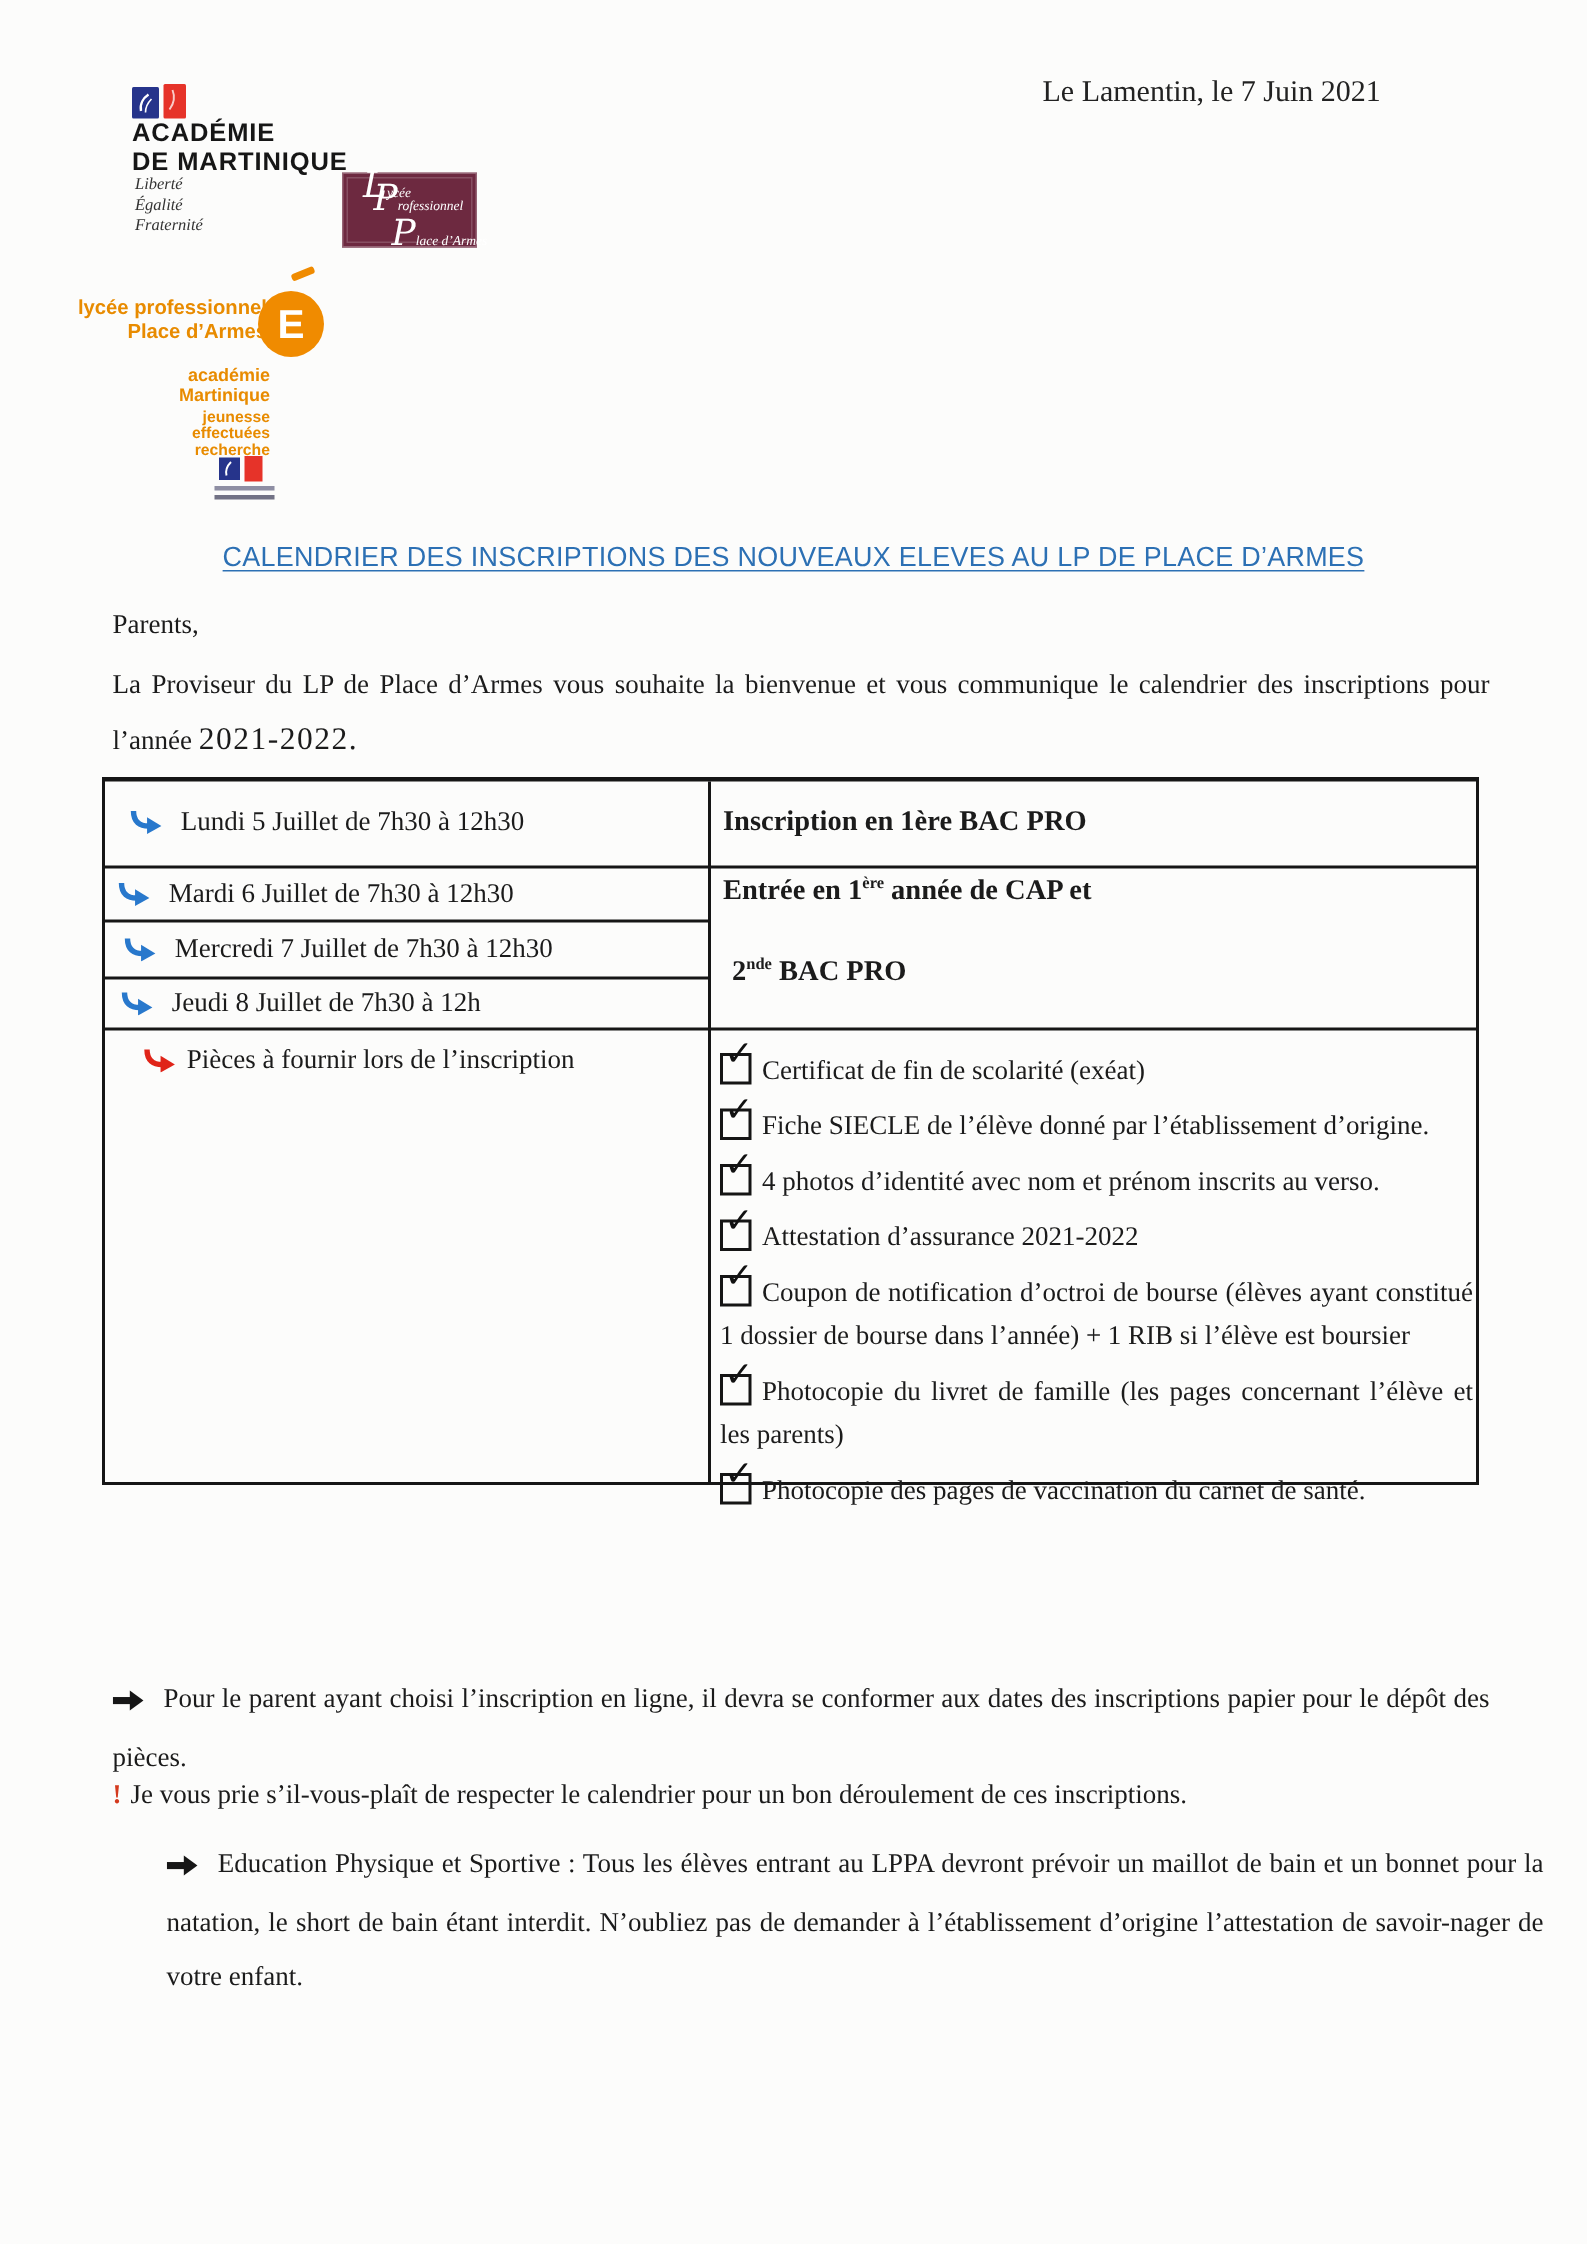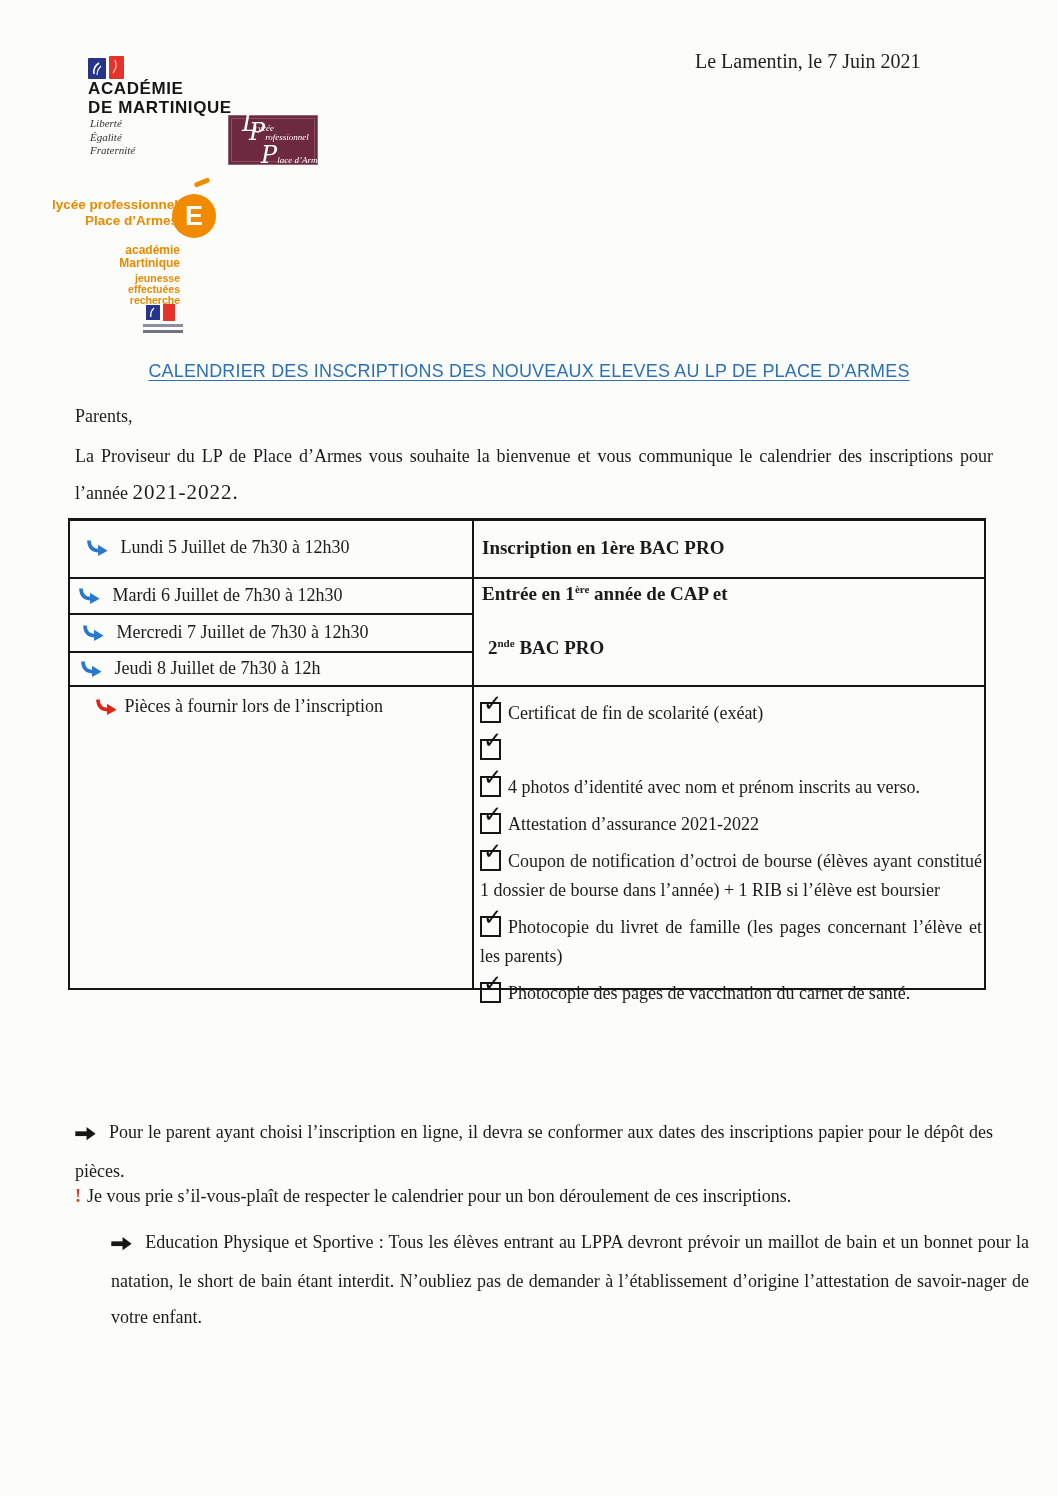--- a/index.html
+++ b/index.html
@@ -197,21 +197,21 @@
     <div class="trow cell-l5">
       <span class="arrow-ic"><svg width="23" height="17" viewBox="0 0 21 16">
             <path d="M2.5 1.5 C2.5 8.5 6.5 11 12 11" stroke="#e02418" stroke-width="3.4" fill="none"></path>
             <polygon points="11,5.5 20,11 11,16" fill="#e02418"></polygon>
           </svg></span>
       <span>Pièces à fournir lors de l’inscription</span>
     </div>
 
     <div class="abs checklist">
       <div class="chk"><span class="checkbox"><span class="tick">✓</span></span><span>Certificat de fin de scolarité (exéat)</span></div>
-      <div class="chk"><span class="checkbox"><span class="tick">✓</span></span></div>
+      <div class="chk"><span class="checkbox"><span class="tick">✓</span></span><span>Fiche SIECLE de l’élève donné par l’établissement d’origine.</span></div>
       <div class="chk"><span class="checkbox"><span class="tick">✓</span></span><span>4 photos d’identité avec nom et prénom inscrits au verso.</span></div>
       <div class="chk"><span class="checkbox"><span class="tick">✓</span></span><span>Attestation d’assurance 2021-2022</span></div>
       <div class="chk"><span class="checkbox"><span class="tick">✓</span></span><span>Coupon de notification d’octroi de bourse (élèves ayant constitué 1 dossier de bourse dans l’année) + 1 RIB si l’élève est boursier</span></div>
       <div class="chk"><span class="checkbox"><span class="tick">✓</span></span><span>Photocopie du livret de famille (les pages concernant l’élève et les parents)</span></div>
       <div class="chk"><span class="checkbox"><span class="tick">✓</span></span><span>Photocopie des pages de vaccination du carnet de santé.</span></div>
     </div>
   </div>
 
 
   <div class="abs warning">

